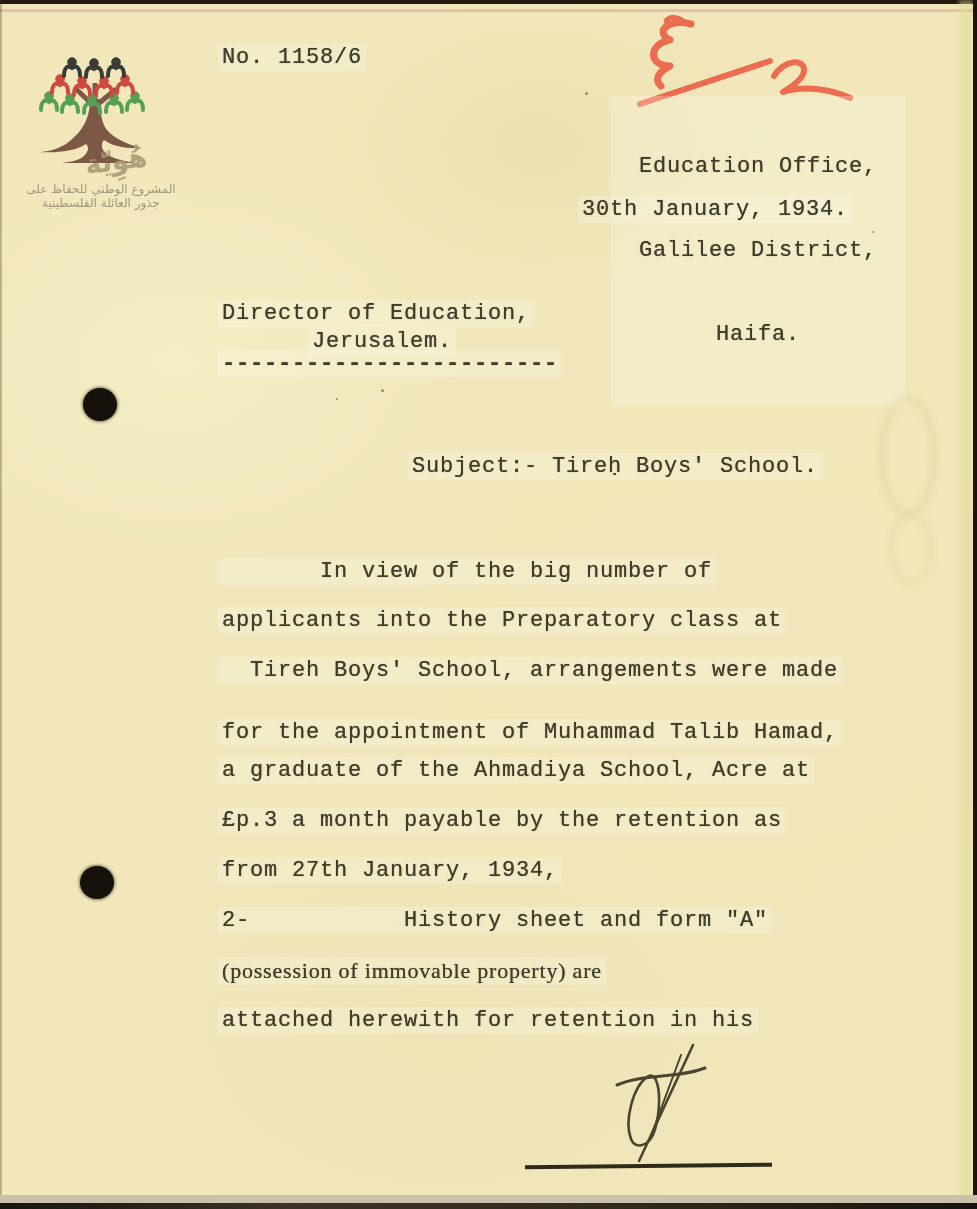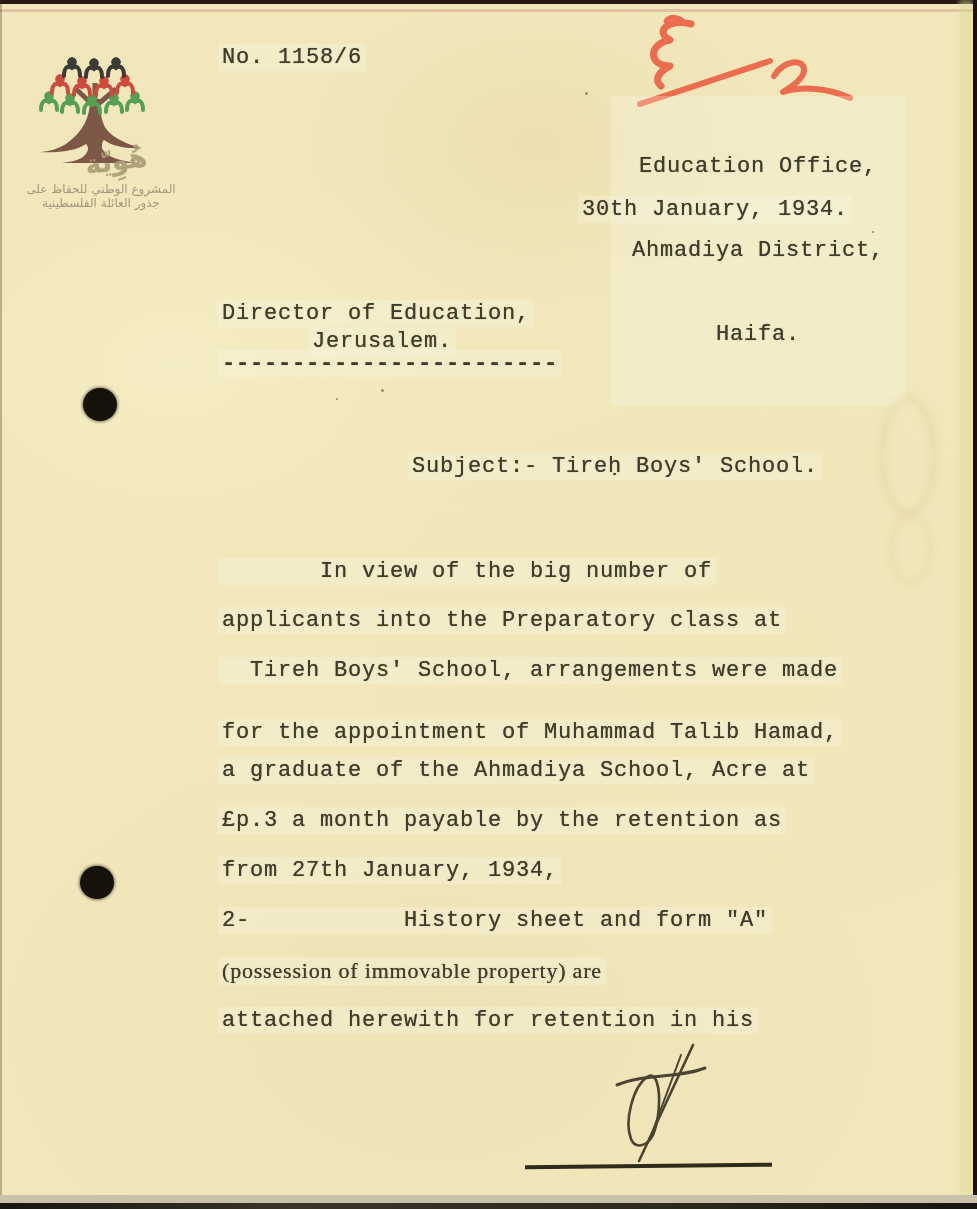--- a/index.html
+++ b/index.html
@@ -95,21 +95,21 @@
     <g fill="none" stroke="#ec6247" stroke-linecap="round" stroke-linejoin="round" opacity="0.92">
       <path d="M93,10 C70,4 56,18 72,26 C50,30 50,52 72,52 C60,58 56,66 63,72" stroke-width="7"></path>
       <path d="M86,8 C80,2 72,2 68,7" stroke-width="5"></path>
       <path d="M42,90 L172,47" stroke-width="6"></path>
       <path d="M176,62 C186,46 206,44 206,56 C206,64 195,72 185,78 C205,72 230,74 252,84" stroke-width="6"></path>
     </g>
   </svg>
 
   <div class="tw office">
     <div>Education Office,</div>
-    <div>Ahmadiya District,</div>
+    <div>Galilee District,</div>
     <div>Haifa.</div>
   </div>
 
   <div class="tw" style="left:578px;top:196px;">30th January, 1934.</div>
 
   <div class="tw" style="left:218px;top:300px;">Director of Education,</div>
   <div class="tw" style="left:308px;top:328px;">Jerusalem.</div>
   <div class="tw dashes" style="left:218px;top:350px;">------------------------</div>
 
   <div class="tw" style="left:408px;top:453px;">Subject:- Tireḥ Boys' School.</div>

